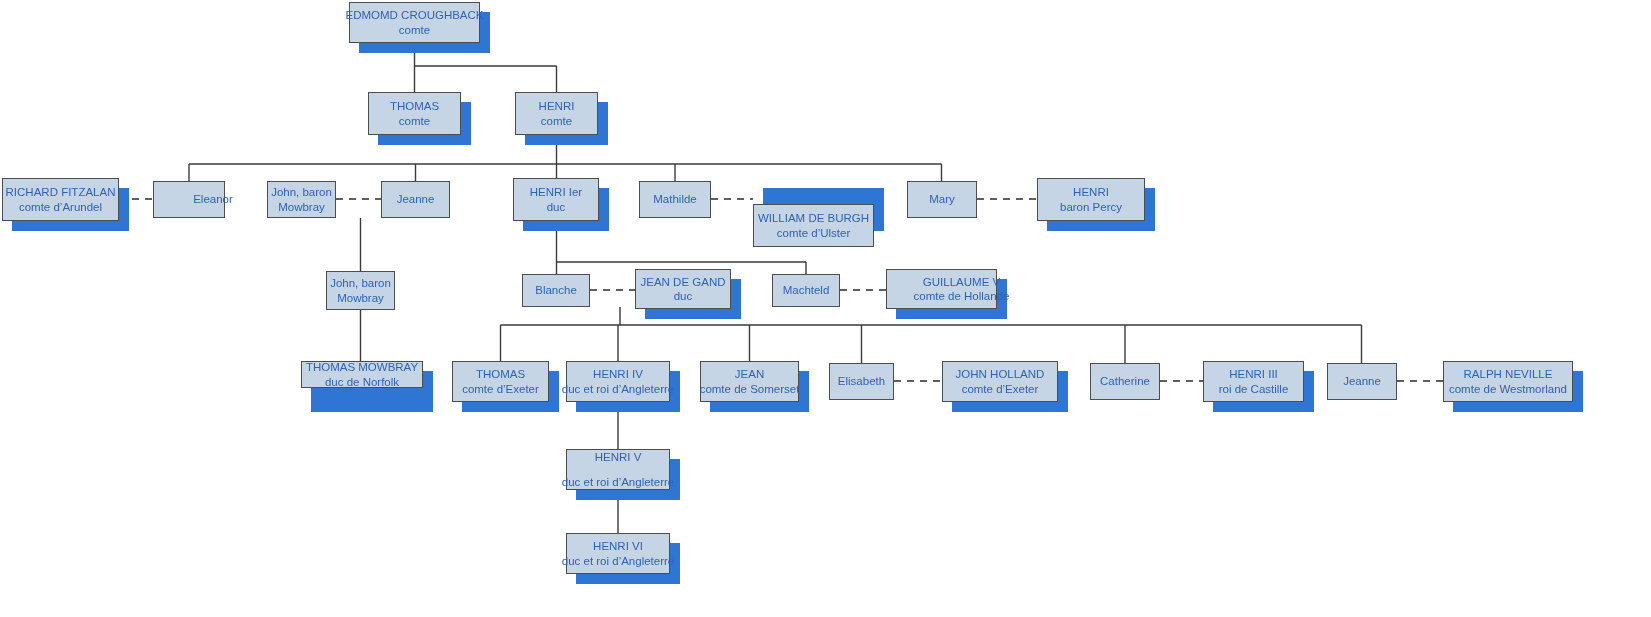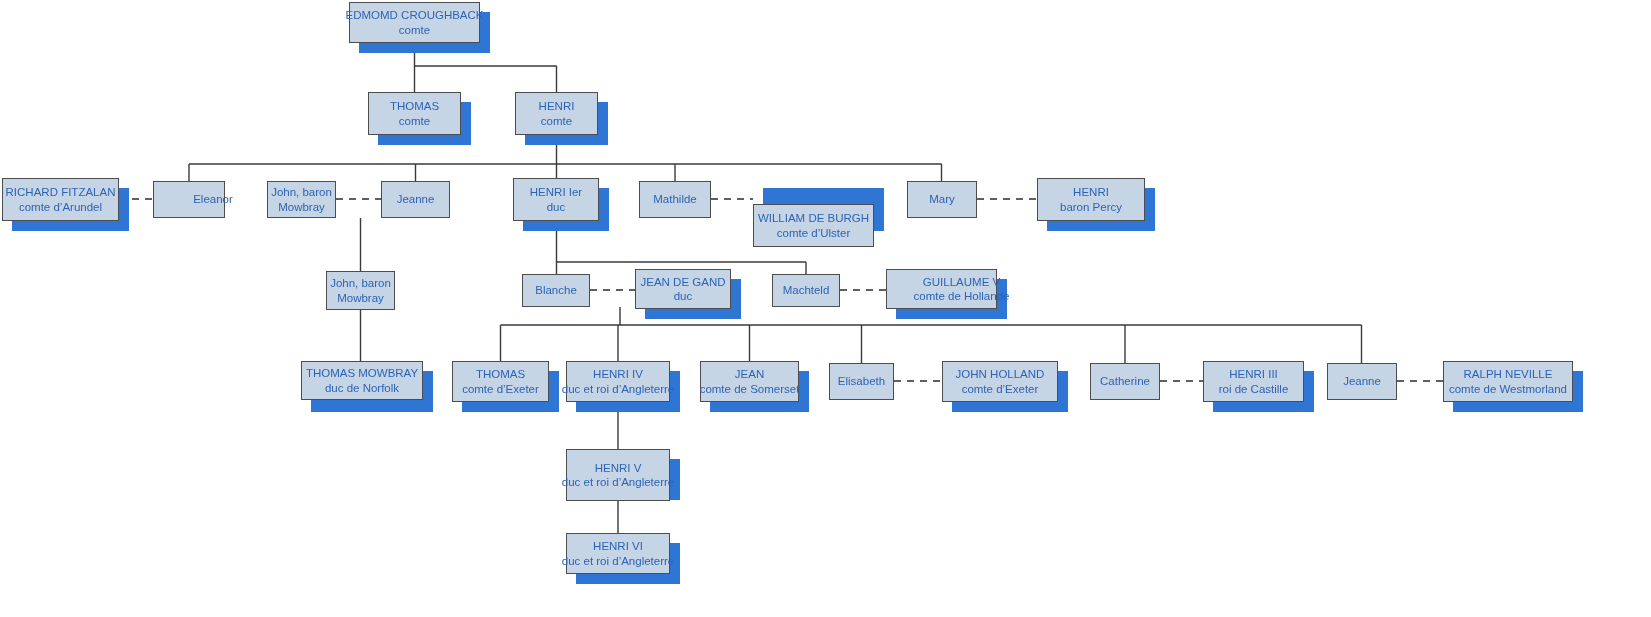--- a/index.html
+++ b/index.html
@@ -170,21 +170,21 @@
         <span class="ln">JEAN DE GAND</span>
         <span class="ln">duc</span>
       </div>
       <div class="node" style="left: 772px; top: 274px; width: 68px; height: 33px; font-size: 11.5px; background: rgb(198, 213, 230); border-color: rgb(77, 77, 77); color: rgb(45, 99, 181);">
         <span class="ln">Machteld</span>
       </div>
       <div class="node" style="left: 886px; top: 269px; width: 111px; height: 40px; font-size: 11.5px; background: rgb(198, 213, 230); border-color: rgb(77, 77, 77); color: rgb(45, 99, 181); padding-left: 40px;">
         <span class="ln">GUILLAUME V</span>
         <span class="ln">comte de Hollande</span>
       </div>
-      <div class="node" style="left: 301px; top: 361px; width: 122px; height: 39px; font-size: 11.5px; background: rgb(198, 213, 230); border-color: rgb(77, 77, 77); color: rgb(45, 99, 181);">
+      <div class="node" style="left: 301px; top: 361px; width: 122px; height: 27px; font-size: 11.5px; background: rgb(198, 213, 230); border-color: rgb(77, 77, 77); color: rgb(45, 99, 181);">
         <span class="ln">THOMAS MOWBRAY</span>
         <span class="ln">duc de Norfolk</span>
       </div>
       <div class="node" style="left: 452px; top: 361px; width: 97px; height: 41px; font-size: 11.5px; background: rgb(198, 213, 230); border-color: rgb(77, 77, 77); color: rgb(45, 99, 181);">
         <span class="ln">THOMAS</span>
         <span class="ln">comte d’Exeter</span>
       </div>
       <div class="node" style="left: 566px; top: 361px; width: 104px; height: 41px; font-size: 11.5px; background: rgb(198, 213, 230); border-color: rgb(77, 77, 77); color: rgb(45, 99, 181);">
         <span class="ln">HENRI IV</span>
         <span class="ln">duc et roi d’Angleterre</span>
@@ -207,21 +207,21 @@
         <span class="ln">HENRI III</span>
         <span class="ln">roi de Castille</span>
       </div>
       <div class="node" style="left: 1327px; top: 363px; width: 70px; height: 37px; font-size: 11.5px; background: rgb(198, 213, 230); border-color: rgb(77, 77, 77); color: rgb(45, 99, 181);">
         <span class="ln">Jeanne</span>
       </div>
       <div class="node" style="left: 1443px; top: 361px; width: 130px; height: 41px; font-size: 11.5px; background: rgb(198, 213, 230); border-color: rgb(77, 77, 77); color: rgb(45, 99, 181);">
         <span class="ln">RALPH NEVILLE</span>
         <span class="ln">comte de Westmorland</span>
       </div>
-      <div class="node" style="left: 566px; top: 449px; width: 104px; height: 52px; font-size: 11.5px; background: rgb(198, 213, 230); border-color: rgb(77, 77, 77); color: rgb(45, 99, 181);">
+      <div class="node" style="left: 566px; top: 449px; width: 104px; height: 41px; font-size: 11.5px; background: rgb(198, 213, 230); border-color: rgb(77, 77, 77); color: rgb(45, 99, 181); justify-content: space-between;">
         <span class="ln">HENRI V</span>
         <span class="ln">duc et roi d’Angleterre</span>
       </div>
       <div class="node" style="left: 566px; top: 533px; width: 104px; height: 41px; font-size: 11.5px; background: rgb(198, 213, 230); border-color: rgb(77, 77, 77); color: rgb(45, 99, 181);">
         <span class="ln">HENRI VI</span>
         <span class="ln">duc et roi d’Angleterre</span>
       </div>
     </div>
 
 </div>

